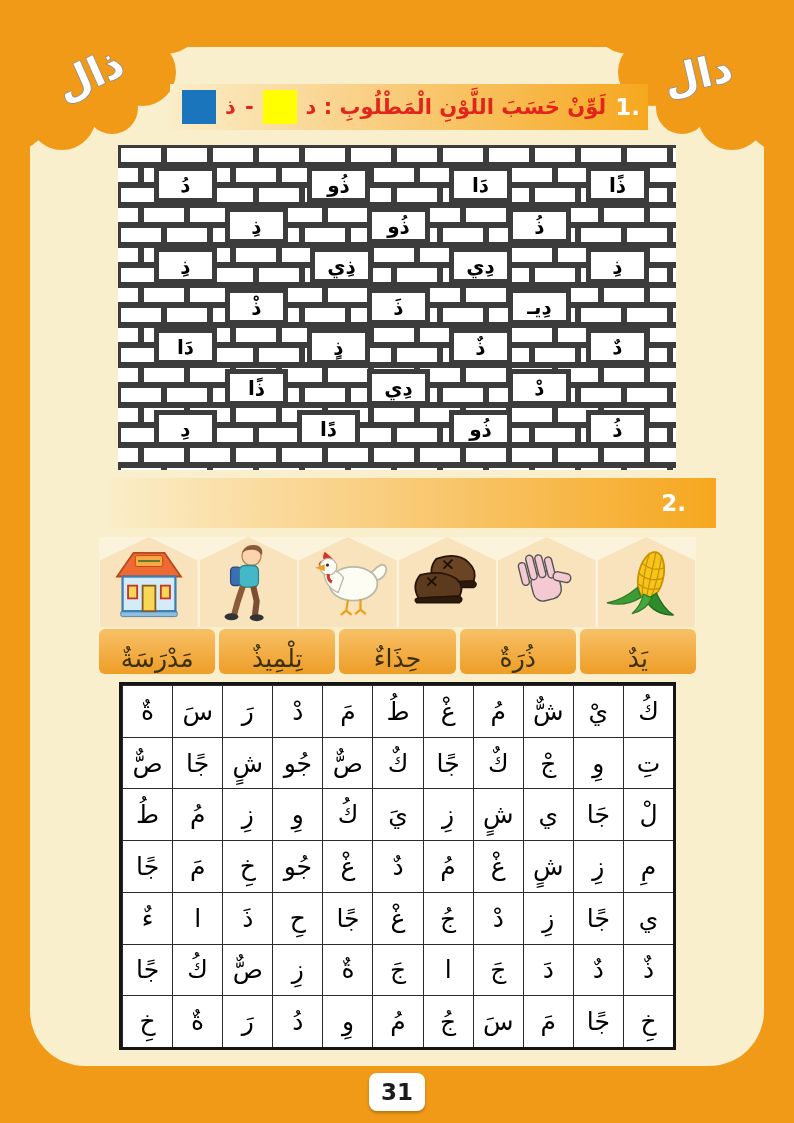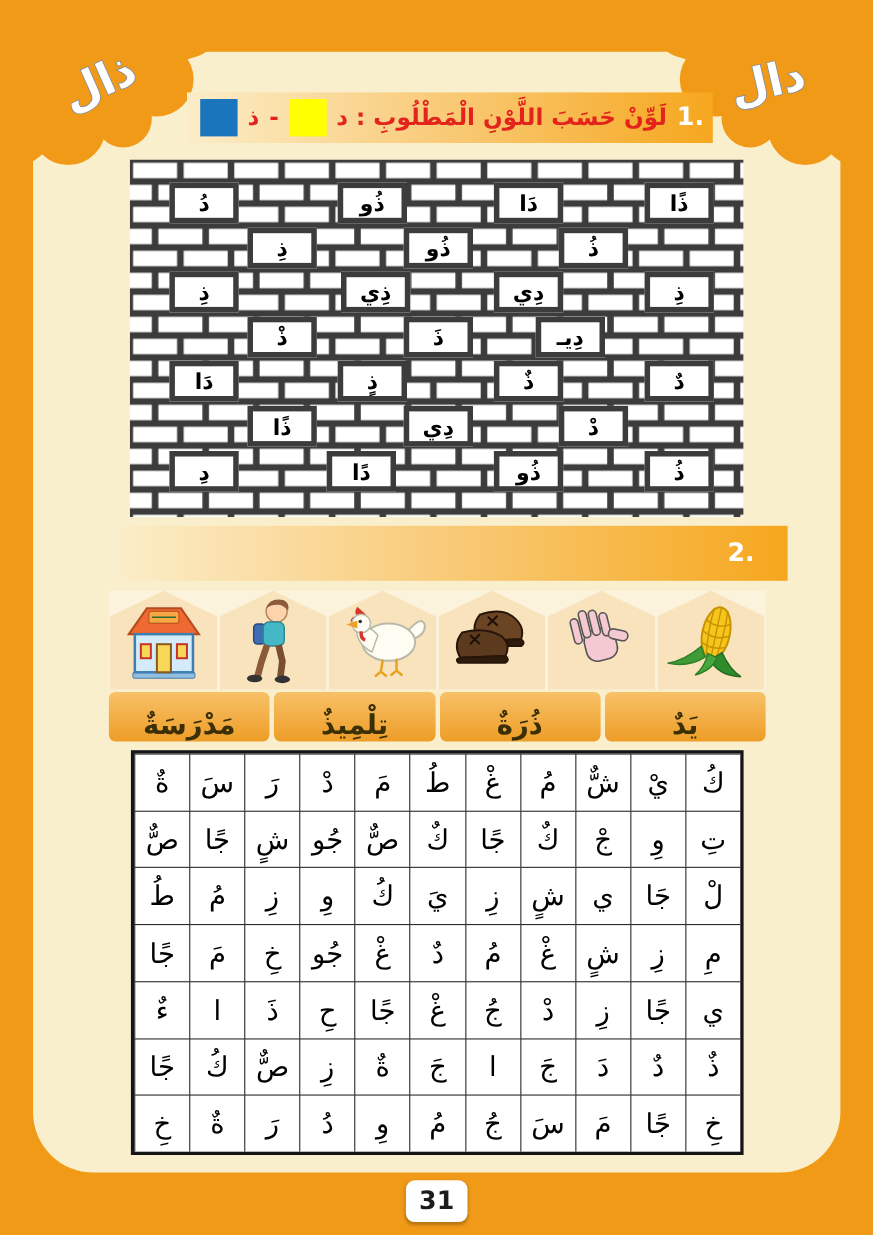--- a/index.html
+++ b/index.html
@@ -28,21 +28,21 @@
   
   .tiles{position:absolute;left:99px;top:537px;width:597px;height:90px;display:flex;
          direction:rtl;background:#FBF3DC;}
   .tile{flex:1;margin:0 1px;background:#F8E3BC;display:flex;align-items:center;
         justify-content:center;clip-path:polygon(50% 0,100% 26%,100% 100%,0 100%,0 26%);}
   .tile svg{width:82px;height:80px;}
   .vlabels{position:absolute;left:99px;top:629px;width:597px;height:45px;display:flex;
         direction:rtl;gap:4px;}
   .vlabel{flex:1;background:linear-gradient(#F8C168,#EE9D27);border-radius:6px;
         display:flex;align-items:flex-end;justify-content:center;color:#3A2F05;
-        font-weight:bold;font-size:25px;line-height:1.25;overflow:visible;}
+        font-weight:normal;font-size:25px;line-height:1.25;overflow:visible;}
   
   .grid{position:absolute;left:119px;top:682px;width:557px;height:368px;direction:rtl;
         display:grid;grid-template-columns:repeat(11,1fr);grid-auto-rows:1fr;
         background:#fff;border:3px solid #151515;box-sizing:border-box;}
   .cell{border-left:1px solid #2b2b2b;border-top:1px solid #2b2b2b;display:flex;
         align-items:center;justify-content:center;font-size:25px;color:#000;
         overflow:visible;line-height:1;}
   
   .pagenum{position:absolute;left:50%;bottom:12px;transform:translateX(-50%);
         width:56px;height:38px;background:#fff;border-radius:8px;
@@ -114,21 +114,21 @@
       <div class="brick" style="left: 468px; top: 21px;">ذًا</div>
       <div class="brick" style="left: 107px; top: 62px;">ذِ</div>
       <div class="brick" style="left: 249px; top: 62px;">ذُو</div>
       <div class="brick" style="left: 390px; top: 62px;">ذُ</div>
       <div class="brick" style="left: 36px; top: 102px;">ذِ</div>
       <div class="brick" style="left: 192px; top: 102px;">ذِي</div>
       <div class="brick" style="left: 331px; top: 102px;">دِي</div>
       <div class="brick" style="left: 468px; top: 102px;">ذِ</div>
       <div class="brick" style="left: 107px; top: 143px;">ذْ</div>
       <div class="brick" style="left: 249px; top: 143px;">ذَ</div>
-      <div class="brick" style="left: 369px; top: 143px;">دِيـ</div>
+      <div class="brick" style="left: 390px; top: 143px;">دِيـ</div>
       <div class="brick" style="left: 36px; top: 183px;">دَا</div>
       <div class="brick" style="left: 189px; top: 183px;">ذٍ</div>
       <div class="brick" style="left: 331px; top: 183px;">ذٌ</div>
       <div class="brick" style="left: 468px; top: 183px;">دٌ</div>
       <div class="brick" style="left: 107px; top: 224px;">ذًا</div>
       <div class="brick" style="left: 249px; top: 224px;">دِي</div>
       <div class="brick" style="left: 390px; top: 224px;">دْ</div>
       <div class="brick" style="left: 36px; top: 265px;">دِ</div>
       <div class="brick" style="left: 179px; top: 265px;">دًا</div>
       <div class="brick" style="left: 331px; top: 265px;">ذُو</div>
@@ -212,20 +212,23 @@
       </svg>
     </div>
   </div>
 
   <div class="vlabels">
     <div class="vlabel">
         <span>يَدٌ</span>
       </div>
     <div class="vlabel">
         <span>ذُرَةٌ</span>
+      </div>
+    <div class="vlabel">
+        <span>حِذَاءٌ</span>
       </div>
     <div class="vlabel">
         <span>تِلْمِيذٌ</span>
       </div>
     <div class="vlabel">
         <span>مَدْرَسَةٌ</span>
       </div>
   </div>
 
   <div class="grid" id="grid">

